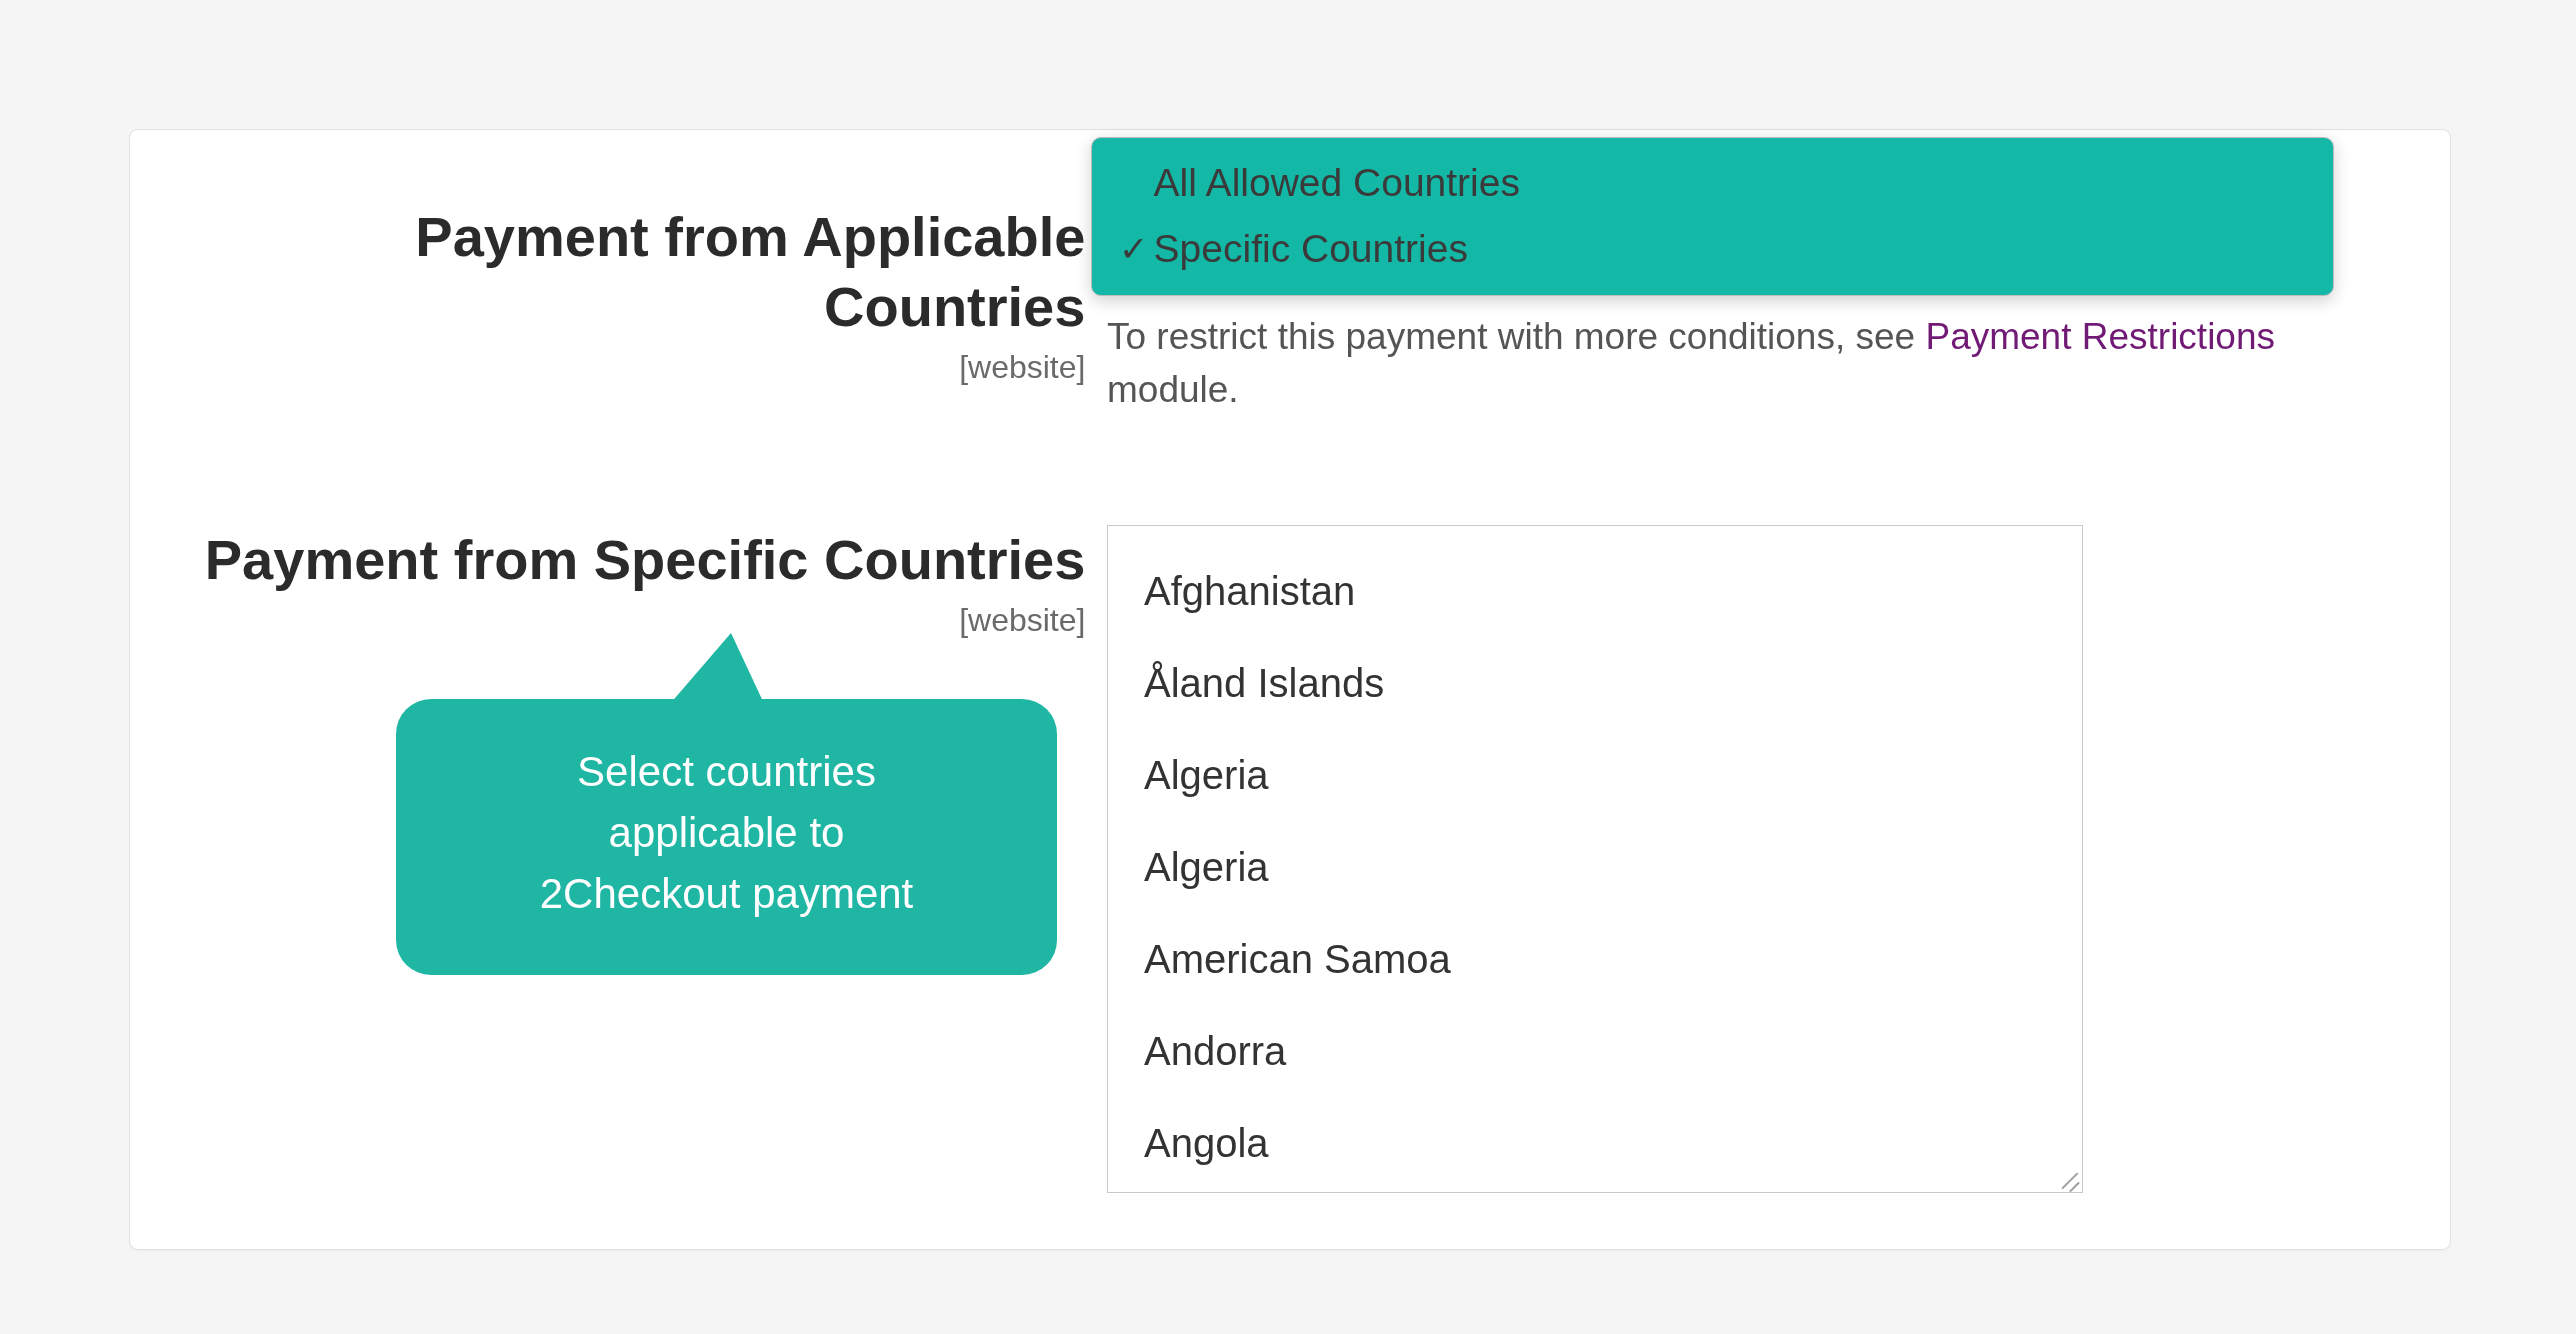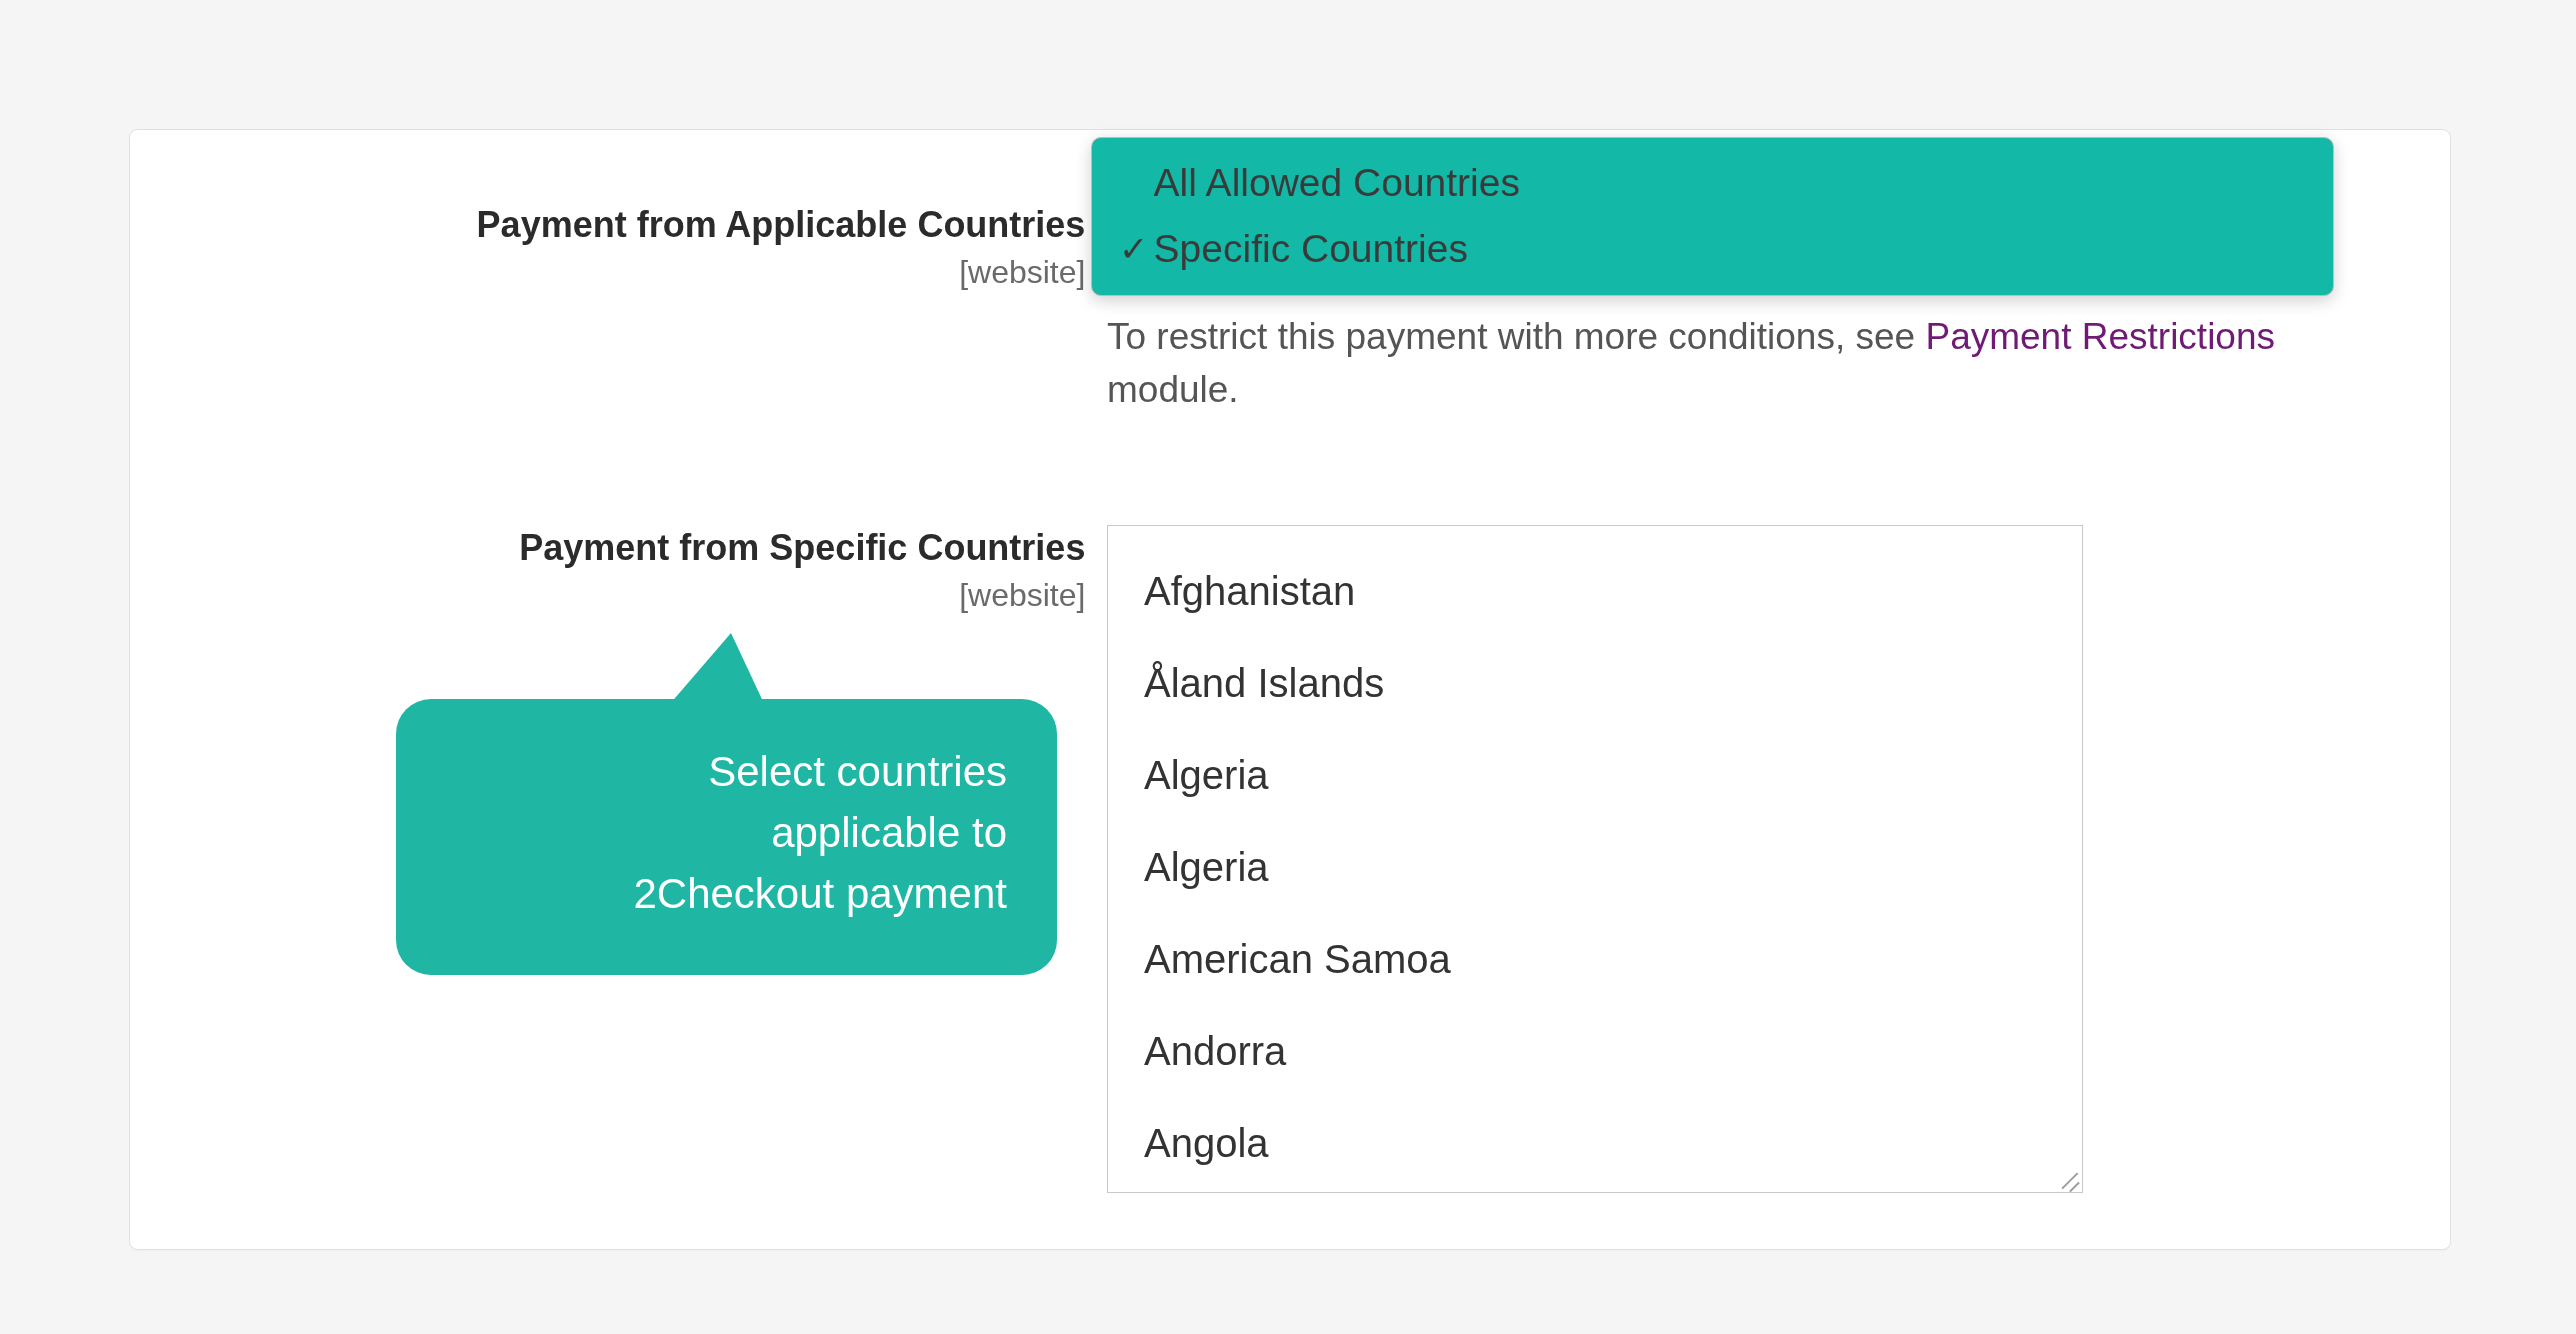--- a/index.html
+++ b/index.html
@@ -43,21 +43,21 @@
   .form-row:last-child { margin-bottom: 0; }
 
   .label-col {
     width: 934px;
     min-width: 934px;
     text-align: right;
     padding-right: 21.6px;
     padding-top: 43px;
   }
   .field-label {
-    font-size: 36px;
+    font-size: 56px;
     font-weight: 700;
     color: #2b2b2b;
     line-height: 1.25;
   }
   .field-scope {
     display: block;
     font-size: 32px;
     font-weight: 400;
     color: #6a6a6a;
     margin-top: 7.2px;
@@ -182,20 +182,21 @@
     margin-left: 288px;
     margin-bottom: -13px;
     transform: skewX(-28deg);
   }
   .callout {
     background: #1fb6a4;
     color: #ffffff;
     border-radius: 35px;
     padding: 43px 50px 50px 50px;
     width: 661px;
+    text-align: center;
     font-size: 42px;
     line-height: 1.45;
     font-weight: 400;
   }
   .callout-line { display: block; }
 
 </style>
 </head>
 <body>
 

